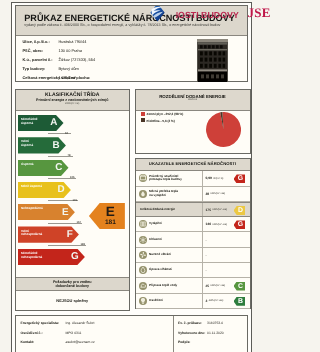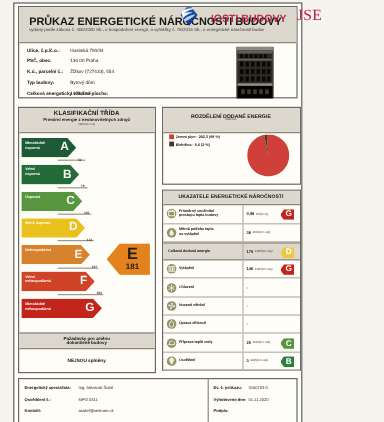--- a/index.html
+++ b/index.html
@@ -48,21 +48,21 @@
 .urow{position:relative;height:15.3px;border-bottom:.55px solid #b6b2a8;box-sizing:border-box;display:flex;align-items:center;}
 .urow.sub{background:#ddd8cd;border-bottom:.55px solid #8a877f;border-top:.55px solid #8a877f;}
 .uicon{width:8px;height:8px;border-radius:50%;margin-left:3.2px;flex:0 0 auto;background:#8d8a62;overflow:hidden;position:relative;opacity:.92;}
 .uicon svg{display:block;}
 
 #footer{left:3px;top:311.5px;width:233px;height:40px;}
 
 #logo{position:absolute;left:134.9px;top:-3.5px;width:15px;height:19px;}
 #ovl{position:absolute;left:0;top:0;width:100%;height:100%;pointer-events:none;overflow:visible;}
 #ovltxt{position:absolute;left:22.6px;top:6.9px;font-size:8.85px;font-weight:bold;color:#b61844;opacity:.9;white-space:nowrap;letter-spacing:-0.02px;clip-path:inset(0 0 0 142px);}
-#stamp{position:absolute;left:236px;top:2.3px;font-family:"Liberation Serif",serif;font-size:13px;font-weight:normal;color:#bf1649;white-space:nowrap;letter-spacing:.2px;text-align:right;}
+#stamp{position:absolute;left:236px;top:2.3px;font-family:"Liberation Serif",serif;font-size:13px;font-weight:bold;color:#bf1649;white-space:nowrap;letter-spacing:.2px;text-align:right;}
 #fdiv{position:absolute;left:157.5px;top:0;bottom:0;width:0;border-left:1px solid #8a877f;}
 .frow{position:absolute;font-size:3.4px;color:#16160f;white-space:nowrap;line-height:4px;}
 .flbl{font-weight:bold;display:inline-block;}
 .fval{display:inline-block;color:#262620;}
 .ulbl{font-size:3.05px;line-height:3.7px;color:#16160f;font-weight:bold;margin-left:2.4px;flex:1 1 auto;white-space:pre-line;}
 .uval{font-size:3.3px;font-weight:bold;color:#16160f;width:48px;flex:0 0 auto;border-left:.55px solid #b6b2a8;height:100%;display:flex;align-items:center;padding-left:3px;box-sizing:border-box;}
 .uunit{font-size:2.5px;font-weight:normal;margin-left:1.4px;color:#33332c;}
 .ubadge{position:absolute;right:4.5px;top:3.2px;width:11.5px;height:9px;clip-path:polygon(0 50%, 3.2px 0, 100% 0, 100% 100%, 3.2px 100%);
   color:#fff;font-size:6.9px;line-height:9.7px;font-weight:bold;text-align:center;padding-left:2.6px;box-sizing:border-box;}
 

